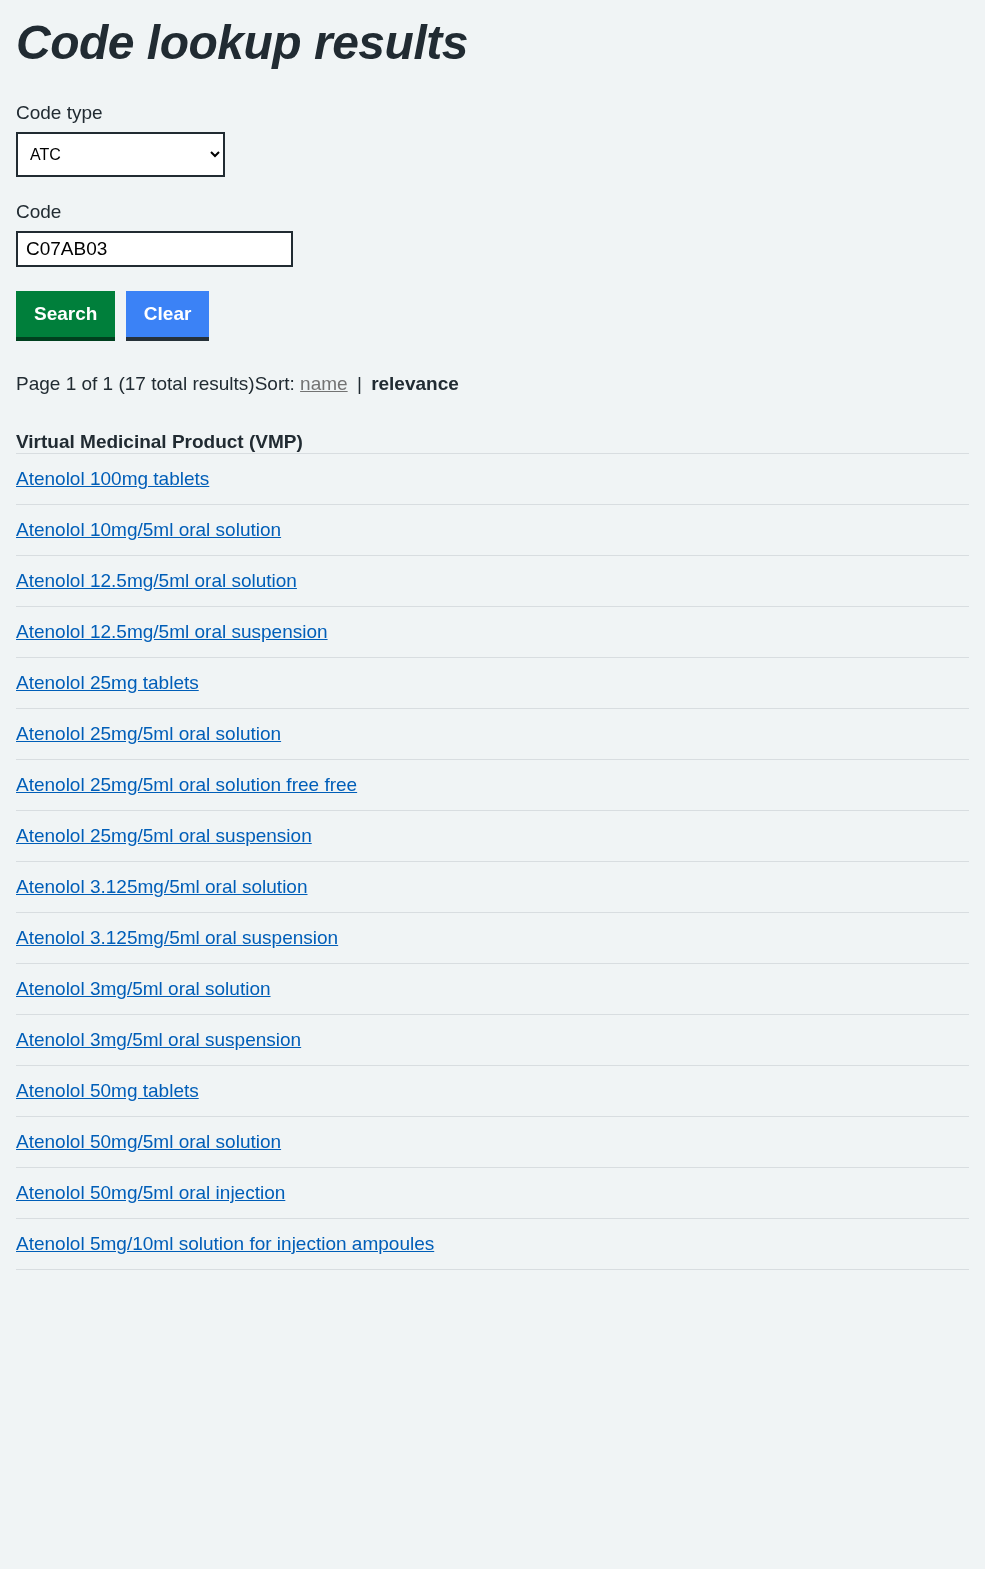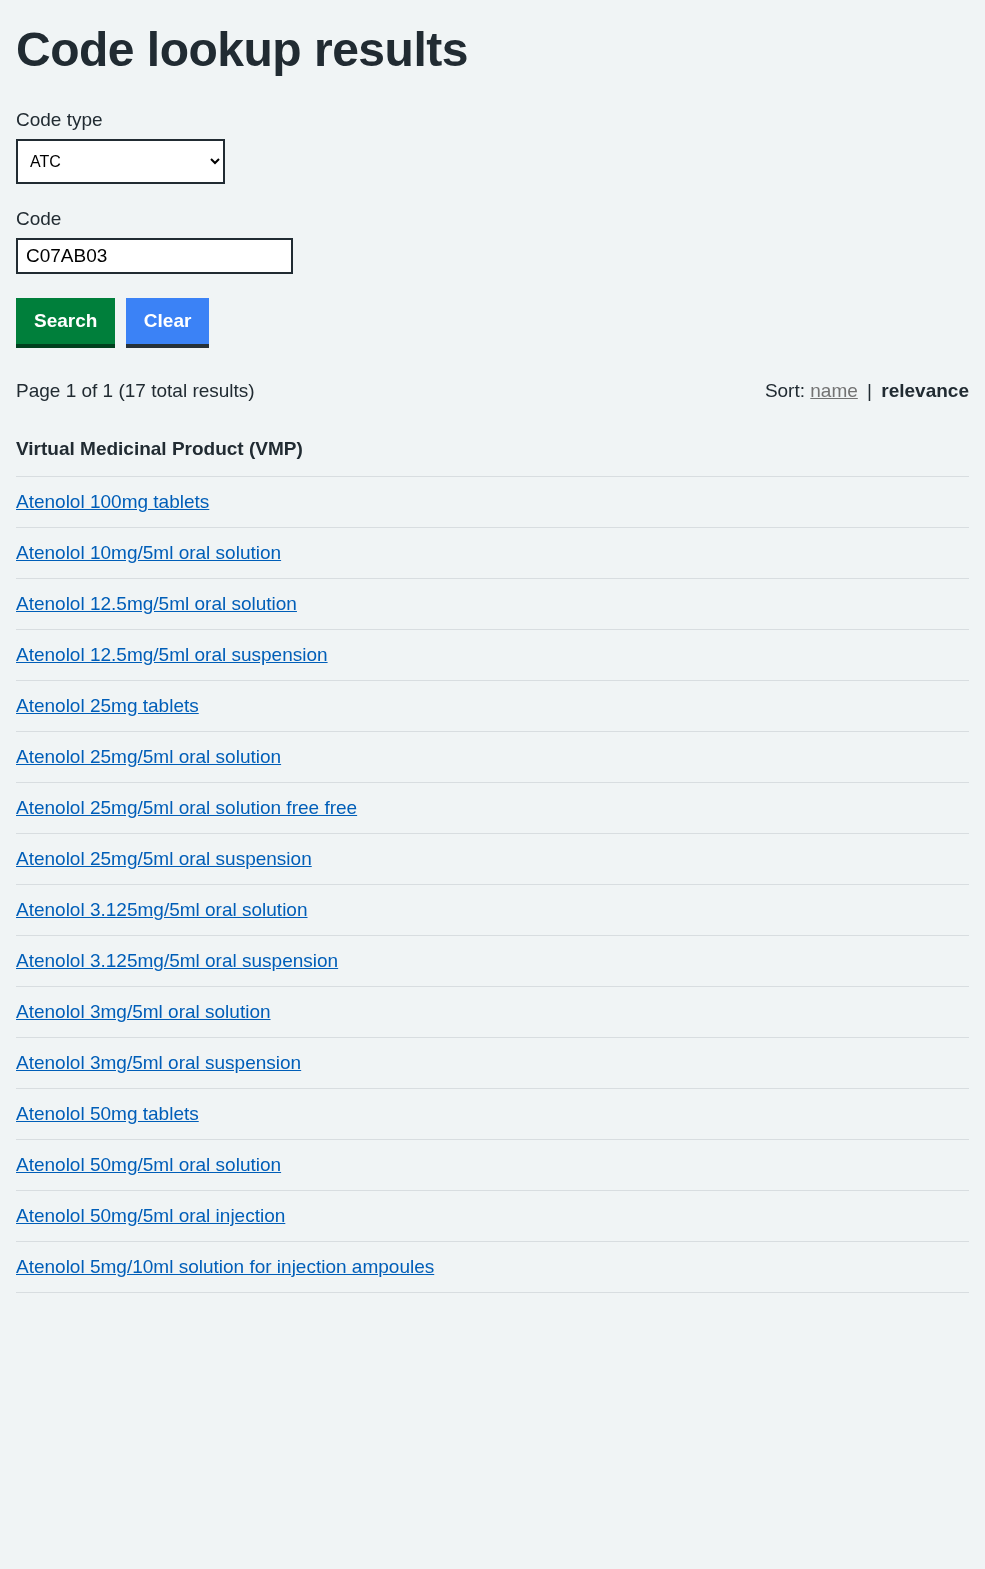--- a/index.html
+++ b/index.html
@@ -7,23 +7,24 @@
       background: #f0f4f5;
       font-family: Frutiger, "Helvetica Neue", Arial, sans-serif;
       color: #212b32;
       padding: 0 16px;
       width: 985px;
     }
     h1 {
       font-size: 48px;
       font-weight: 700;
       color: #212b32;
-      padding-top: 22px;
+      padding-top: 15px;
       padding-bottom: 32px;
       letter-spacing: -0.5px;
+      font-style: italic;
     }
     .form-group {
       margin-bottom: 24px;
     }
     label {
       display: block;
       font-size: 19px;
       margin-bottom: 8px;
       color: #212b32;
     }
@@ -65,36 +66,35 @@
     .btn-primary {
       background: #007f3b;
       box-shadow: 0 4px 0 #00401e;
     }
     .btn-secondary {
       background: #3b82f6;
       box-shadow: 0 4px 0 #263139;
     }
     .results-header {
       display: flex;
-      justify-content: space-between;
+      justify-content: flex-start;
       align-items: baseline;
       font-size: 19px;
       margin-bottom: 36px;
     }
     .sort-row a {
       color: #737373;
       text-decoration: underline;
     }
     .sort-row strong {
       font-weight: 700;
     }
     .section-header {
       font-size: 19px;
       font-weight: 700;
-      padding-bottom: 16px;
       border-bottom: 1px solid #d8dde0;
     }
     .result-list {
       list-style: none;
     }
     .result-item {
       padding: 14px 0;
       border-bottom: 1px solid #d8dde0;
     }
     .result-item a {

